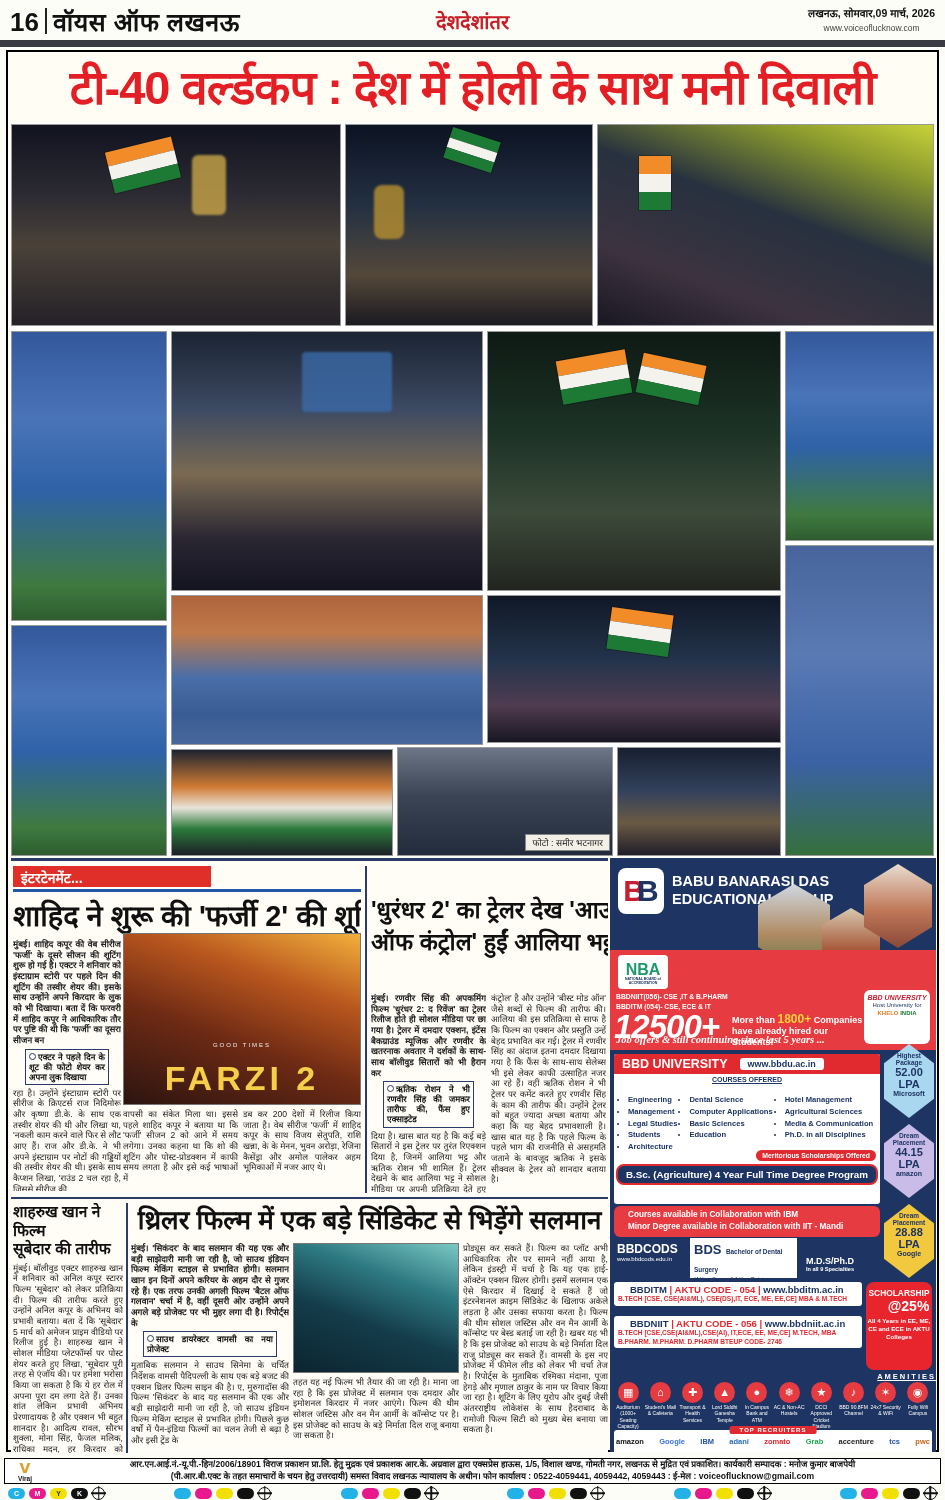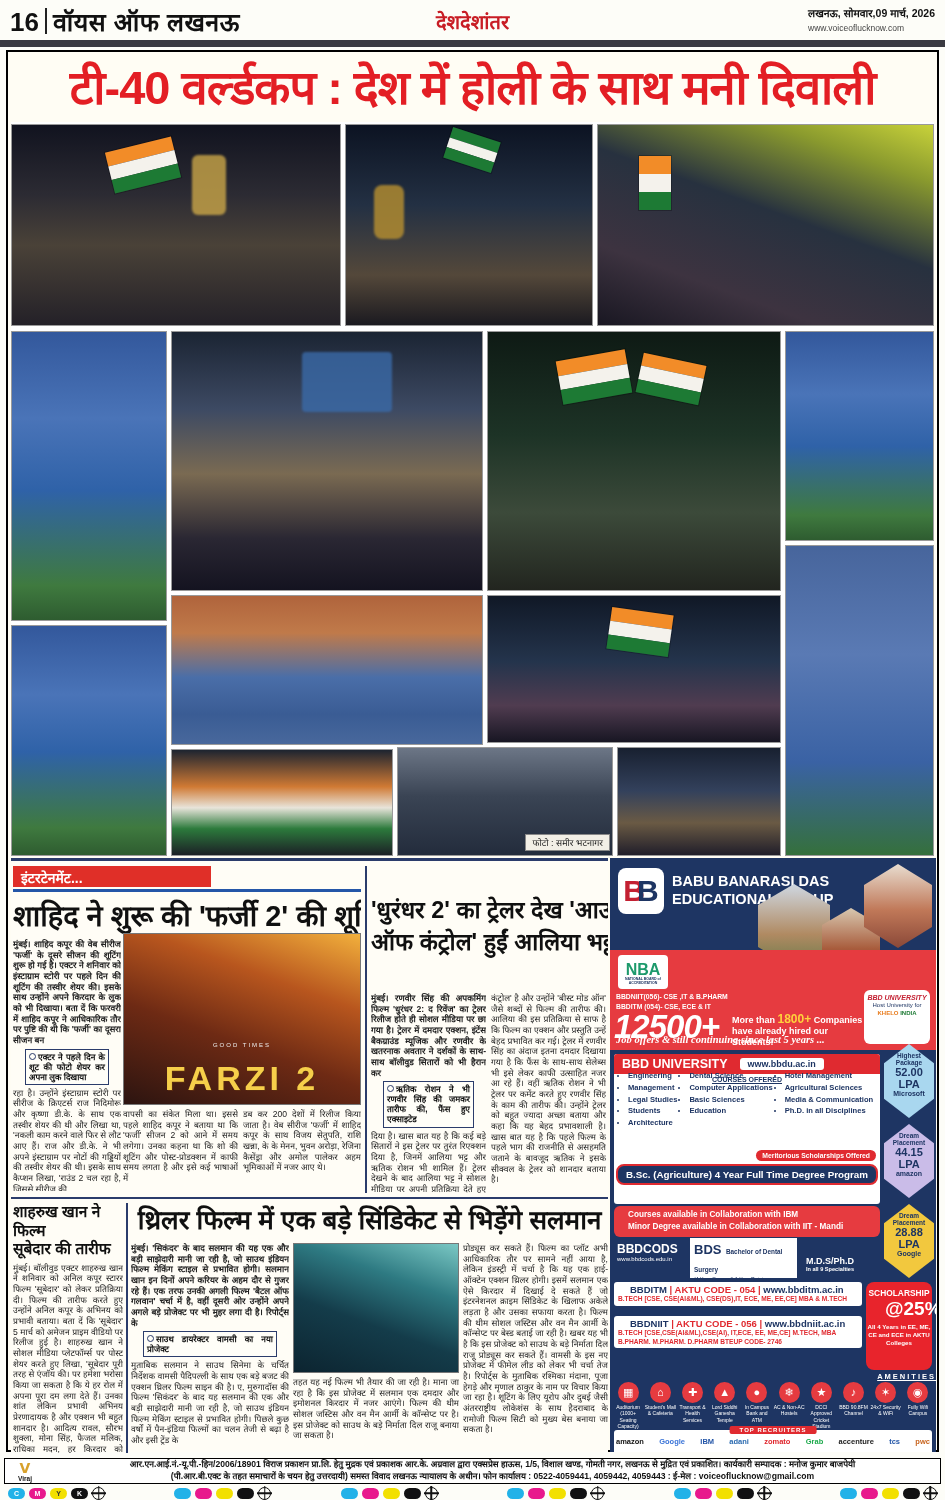--- a/index.html
+++ b/index.html
@@ -6,21 +6,21 @@
   *{box-sizing:border-box;}
   .page{position:relative;width:945px;height:1500px;background:#fdfdf8;margin:0 auto;overflow:hidden;
         font-family:"Liberation Sans","DejaVu Sans",sans-serif;color:#111;}
   
   .hdr{position:absolute;left:0;top:0;width:945px;height:40px;}
   .hdr-left{position:absolute;left:10px;top:4px;display:flex;align-items:baseline;gap:6px;}
   .pageno{font-size:26px;font-weight:bold;}
   .hdr-sep{width:2px;height:26px;background:#222;align-self:center;}
   .masthead{font-size:25px;font-weight:bold;letter-spacing:.5px;}
   .section-name{position:absolute;left:0;right:0;top:8px;text-align:center;font-size:20px;font-weight:bold;color:#c81d25;}
-  .hdr-right{position:absolute;right:10px;top:6px;text-align:left;}
+  .hdr-right{position:absolute;right:10px;top:6px;text-align:center;}
   .dateline{font-size:10.5px;font-weight:bold;}
   .website{font-size:8.5px;color:#444;margin-top:3px;}
   .hdr-rule{position:absolute;left:0;top:40px;width:945px;height:7px;background:#3a3a42;}
   
   .content{position:absolute;left:6px;top:50px;width:933px;height:1402px;border:2px solid #000;background:#fffdf4;}
   .main-headline{position:absolute;left:0;top:2px;width:100%;text-align:center;
         font-size:47px;font-weight:800;color:#e31e24;white-space:nowrap;letter-spacing:-1px;}
   
   .collage{position:absolute;left:3px;top:70px;width:923px;height:734px;background:#fff;}
   .ph{position:absolute;overflow:hidden;border:1px solid #9a9a9a;}
@@ -104,21 +104,21 @@
   .khelo .t1{color:#c32032;font-weight:800;font-size:7px;font-style:italic;}
   .khelo .t3{font-weight:800;}
   .khelo .t3 .kh1{color:#e87c1e;} .khelo .t3 .kh2{color:#1d7a34;}
   .uni-box{position:absolute;left:4px;top:196px;width:266px;height:150px;background:#fff;color:#1e3563;border-radius:3px;}
   .uni-bar{position:absolute;left:0;top:0;width:266px;height:20px;background:#e02a30;border-radius:3px 3px 0 0;
         display:flex;align-items:center;}
   .uni-bar .un{color:#fff;font-weight:800;font-size:12.5px;padding:0 8px;}
   .uni-bar .site{background:#fff;color:#1e3563;font-weight:800;font-size:9px;padding:1px 8px;border-radius:3px;margin-left:4px;}
   .courses-t{position:absolute;left:0;top:22px;width:266px;text-align:center;font-size:7px;font-weight:800;
         text-decoration:underline;}
-  .courses{position:absolute;left:4px;top:16px;width:258px;display:flex;gap:2px;}
+  .courses{position:absolute;left:4px;top:40px;width:258px;display:flex;gap:2px;}
   .courses ul{margin:0;padding-left:10px;font-size:7.6px;font-weight:bold;line-height:1.55;}
   .merit{position:absolute;right:4px;top:96px;background:#e02a30;color:#fff;font-size:6.8px;font-weight:bold;
         border-radius:8px;padding:2px 6px;}
   .bsc{position:absolute;left:2px;top:110px;width:262px;background:#1e3563;color:#fff;border:2px solid #e02a30;
         border-radius:8px;font-size:9.8px;font-weight:800;text-align:center;padding:3px 0;}
   .collab{position:absolute;left:4px;top:348px;width:266px;background:#e63b40;border-radius:6px;
         font-size:8.2px;font-weight:bold;line-height:1.5;padding:3px 6px 3px 14px;}
   .hexp{position:absolute;left:274px;clip-path:polygon(50% 0,100% 26%,100% 74%,50% 100%,0 74%,0 26%);
         width:50px;text-align:center;color:#1e3563;padding-top:8px;}
   .hexp .l{font-size:6.5px;font-weight:800;line-height:1.1;}
@@ -139,21 +139,21 @@
   .cods .c3 .m{font-size:9px;font-weight:800;}
   .cods .c3 .mn{font-size:5.6px;font-weight:bold;}
   .itm{position:absolute;left:4px;top:424px;width:248px;background:#fff;border-radius:3px;color:#1e3563;padding:2px 4px;}
   .itm .l1{font-size:9.5px;font-weight:800;margin-left:12px;}
   .itm .l1 .red{color:#e02a30;}
   .itm .l2{font-size:6.6px;font-weight:bold;color:#e02a30;line-height:1.3;}
   .niit{top:458px;}
   .schol{position:absolute;left:256px;top:424px;width:66px;height:88px;background:#e8242c;border-radius:8px;
         text-align:center;padding-top:6px;}
   .schol .s1{font-size:8.4px;font-weight:800;}
-  .schol .s2{font-size:19px;font-weight:800;margin-left:19px;}
+  .schol .s2{font-size:14px;font-weight:800;margin-left:19px;}
   .schol .s3{font-size:6.2px;font-weight:bold;line-height:1.3;margin-top:3px;}
   .amen-t{position:absolute;left:0;top:514px;width:326px;text-align:right;font-size:7.5px;font-weight:800;
         letter-spacing:2px;text-decoration:underline;}
   .amens{position:absolute;left:2px;top:524px;width:322px;display:flex;}
   .amen{flex:1;text-align:center;}
   .amen .ic{width:21px;height:21px;margin:0 auto;background:#e63b40;border-radius:50%;color:#fff;
         font-size:11px;line-height:21px;}
   .amen .lb{font-size:5px;line-height:1.25;margin-top:1px;}
   .recr{position:absolute;left:4px;top:572px;width:318px;height:38px;background:#fff;border-radius:3px;}
   .recr .chip{position:absolute;left:50%;transform:translateX(-50%);top:-4px;background:#e02a30;color:#fff;

